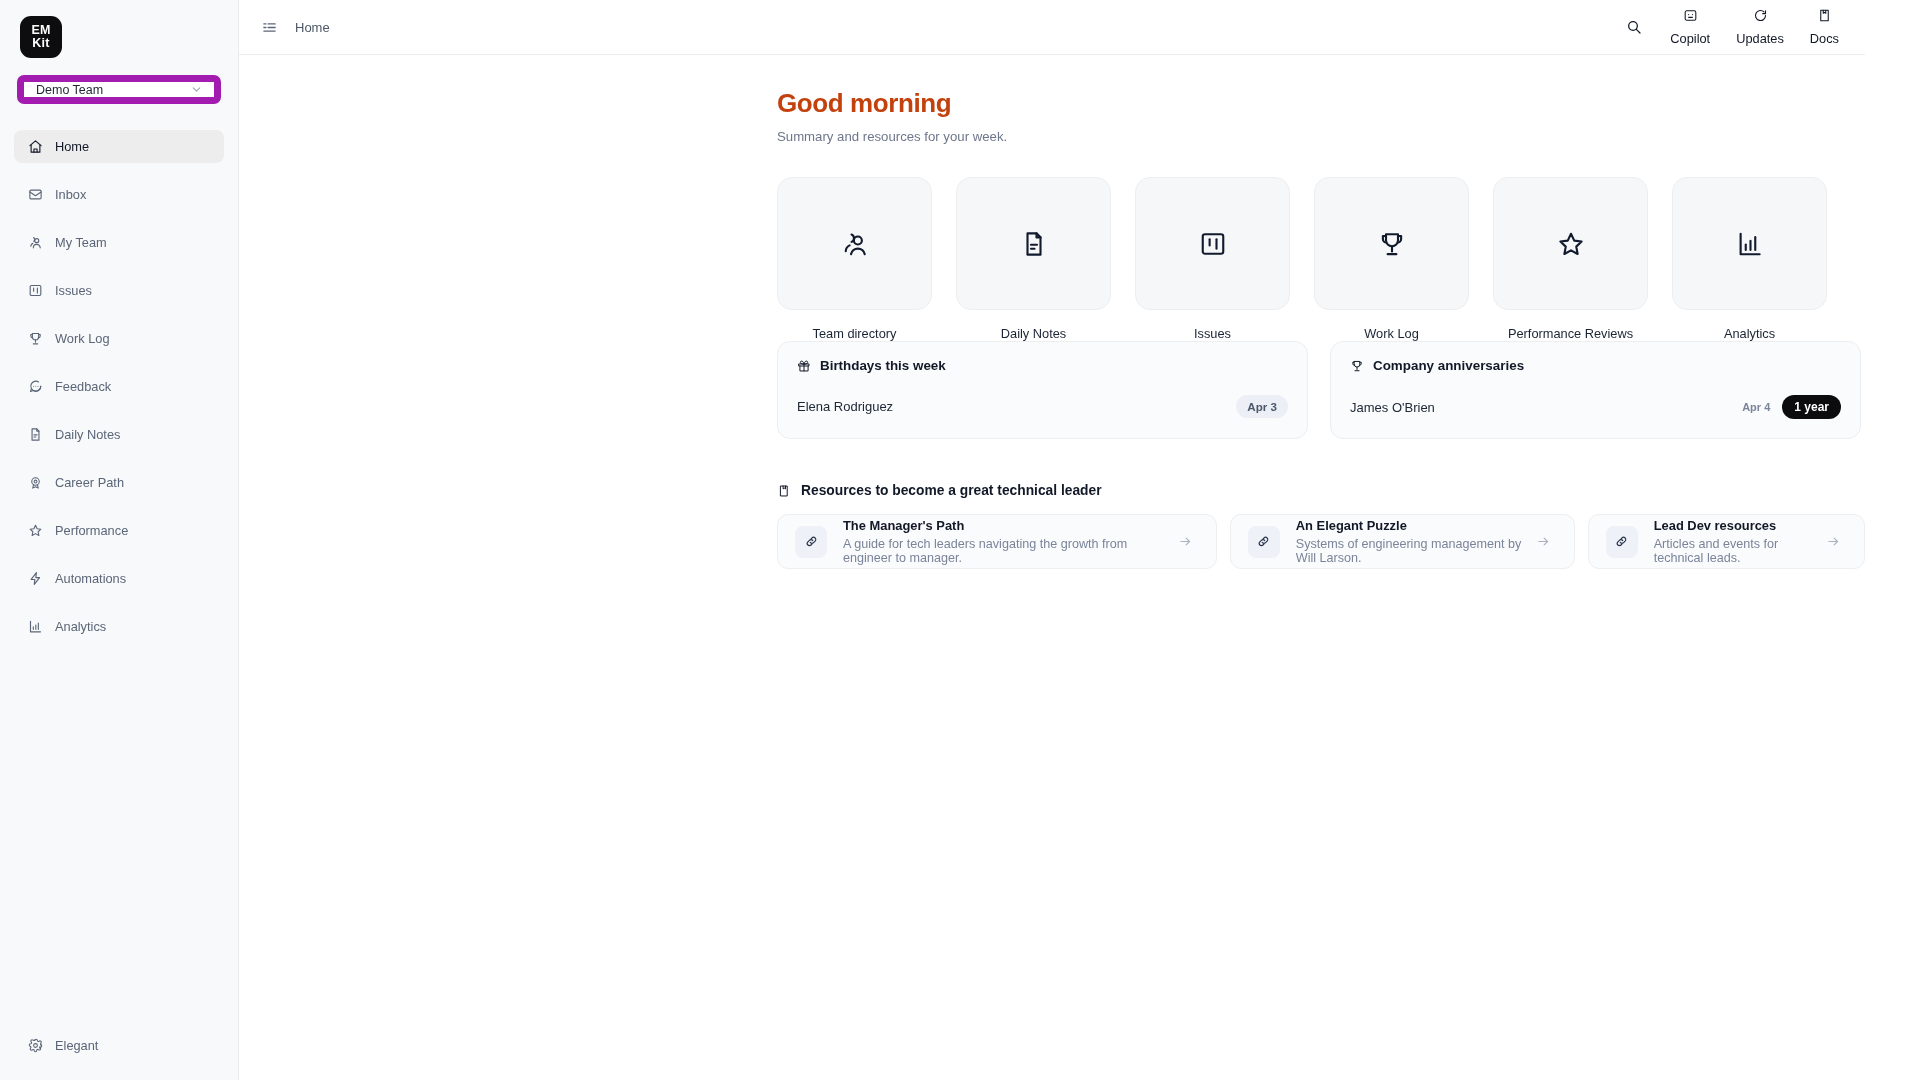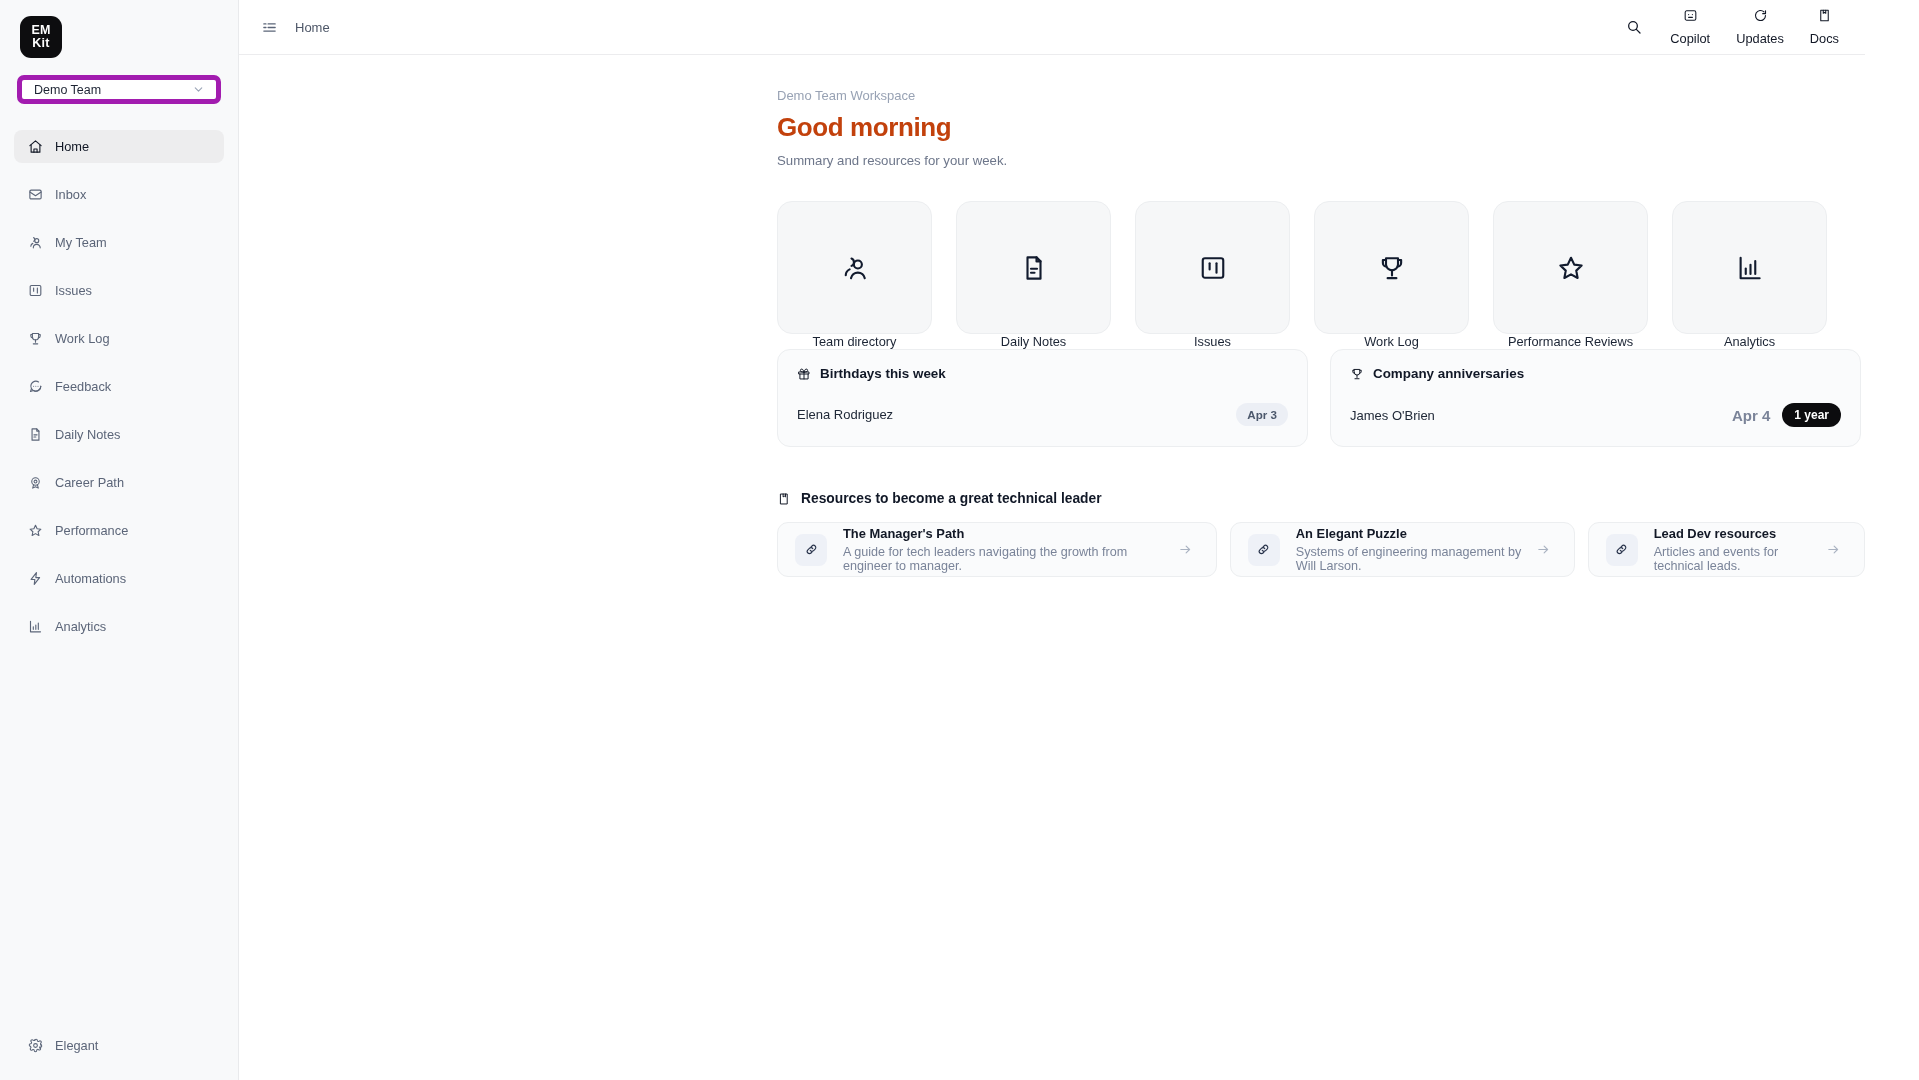--- a/index.html
+++ b/index.html
@@ -40,21 +40,21 @@
     justify-content: center;
     line-height: 1.02;
     font-size: 12.5px;
     font-weight: bold;
     letter-spacing: .2px;
   }
 
   .team-switcher {
     margin: 17px 17px 0 17px;
     height: 29px;
-    border: 5px solid #a21caf;
+    border: 7px solid #a21caf;
     background: #ffffff;
     border-radius: 7px;
     display: flex;
     align-items: center;
     justify-content: space-between;
     padding: 0 11px 0 12px;
     font-size: 12.5px;
     color: #1d2433;
     cursor: pointer;
   }
@@ -116,42 +116,42 @@
   .tiles { display: flex; gap: 24px; margin-top: 33px; }
   .tile { width: 155px; display: flex; flex-direction: column; align-items: center; cursor: pointer; }
   .tile-box {
     width: 155px; height: 133px;
     background: #f6f7f8;
     border: 1px solid #eceef0;
     border-radius: 15px;
     display: flex; align-items: center; justify-content: center;
     color: #121b2e;
   }
-  .tile-label { font-size: 12.8px; color: #1b2434; text-align: center; }
+  .tile-label { margin-top: 16px; font-size: 12.8px; color: #1b2434; text-align: center; }
 
   
   .cards { display: flex; gap: 22px; }
   .card {
     width: 531px;
     background: #fafbfc;
     border: 1px solid #eceef0;
     border-radius: 13px;
     padding: 16px 19px 19px 19px;
   }
   .card-head { display: flex; align-items: center; gap: 9px; font-size: 13.4px; font-weight: bold; color: #111827; }
   .card-head .ico { display: flex; color: #121826; }
   .card-row { margin-top: 22px; display: flex; align-items: center; justify-content: space-between; }
   .card-row .person { font-size: 13px; color: #202938; }
   .card-row .right { display: flex; align-items: center; gap: 12px; }
   .pill-date {
     background: #eceff5; color: #4c586c;
     border-radius: 999px; padding: 5px 11px;
     font-size: 11.6px; font-weight: bold;
   }
-  .plain-date { color: #7b8499; font-size: 15px; font-weight: bold; }
+  .plain-date { color: #7b8499; font-size: 11px; font-weight: bold; }
   .pill-dark {
     background: #0c0c0e; color: #ffffff;
     border-radius: 999px; padding: 5px 12px;
     font-size: 12px; font-weight: bold;
   }
 
   
   .res-head { display: flex; align-items: center; gap: 10px; margin-top: 44px; font-size: 13.8px; font-weight: bold; color: #111827; }
   .res-head .ico { display: flex; color: #121826; }
 
@@ -397,21 +397,20 @@
               </svg>
           </span>
           <span>Docs</span>
         </span>
       </div>
     </header>
 
     <div class="content">
       <div class="content-inner">
 
-        <div class="eyebrow">Demo Team Workspace</div>
         <h1 class="greeting">Good morning</h1>
         <div class="subtitle">Summary and resources for your week.</div>
 
         <div class="tiles">
 
           <div class="tile">
             <div class="tile-box">
               <span>
                 <svg width="30" height="30" viewBox="0 0 24 24" fill="none" stroke="#121b2e" stroke-width="1.7" stroke-linecap="round" stroke-linejoin="round">
                     <circle cx="14.3" cy="9.2" r="3.2"></circle>

